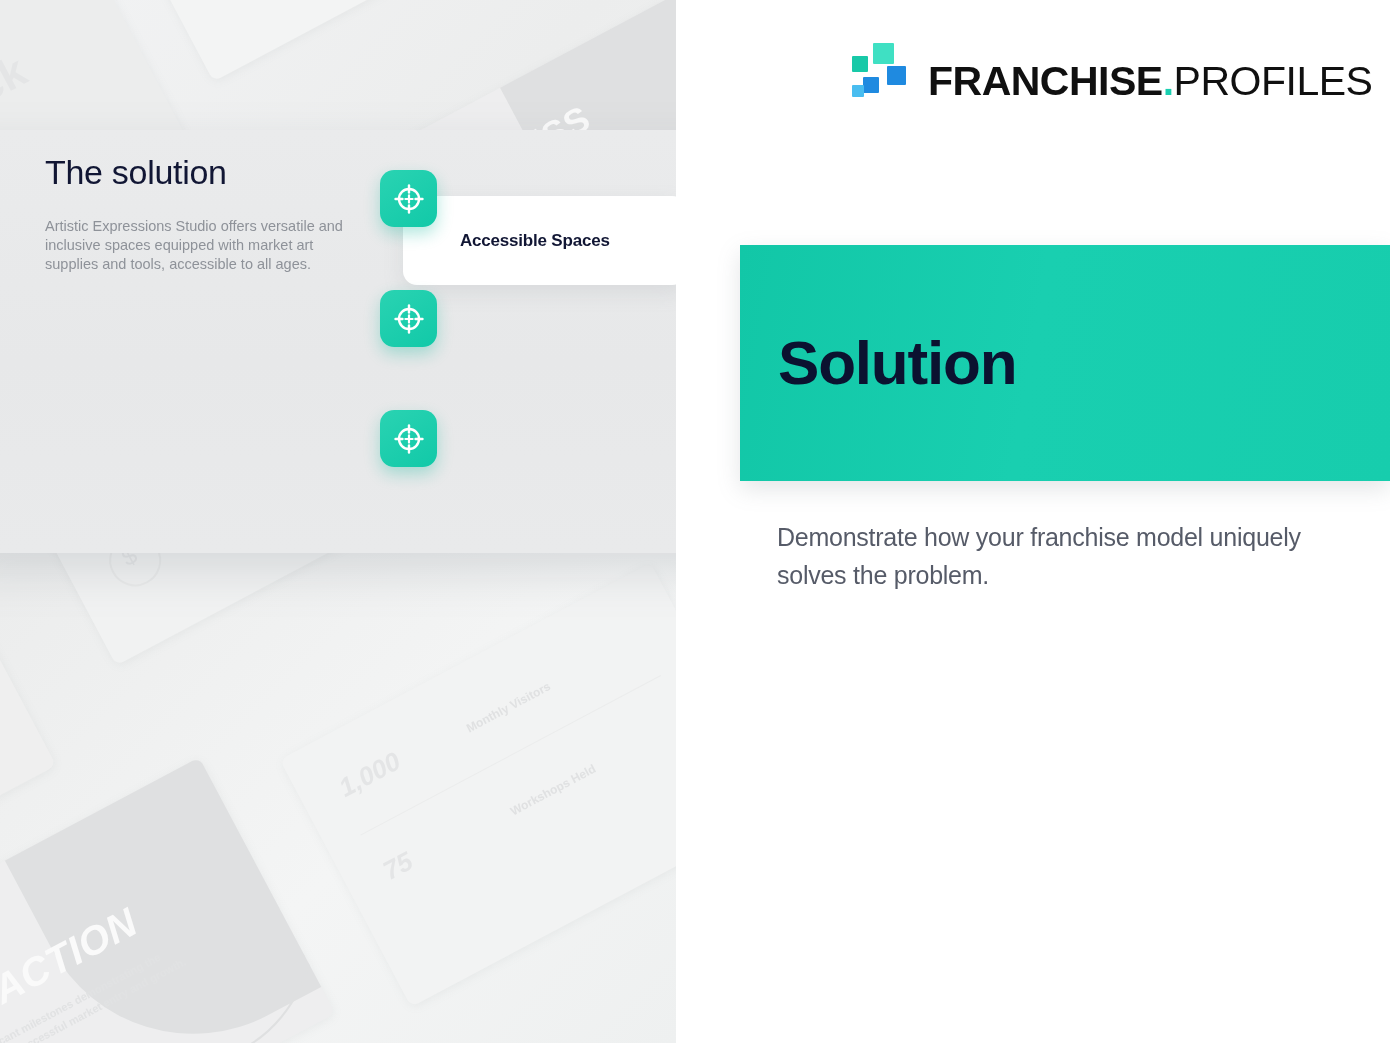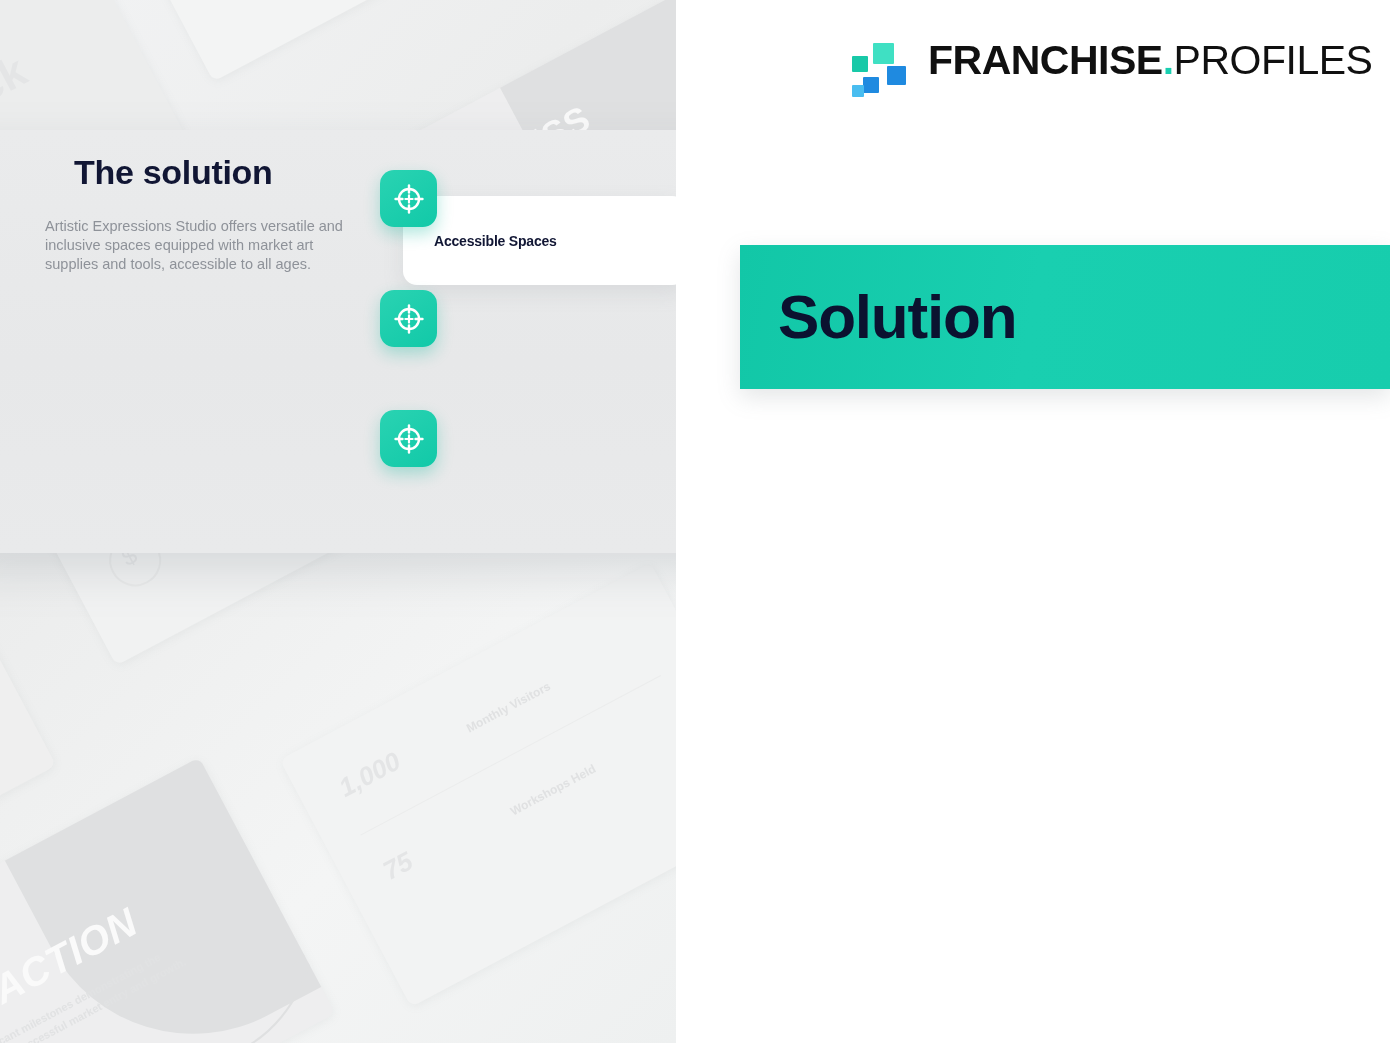--- a/index.html
+++ b/index.html
@@ -119,26 +119,25 @@
     box-shadow: 0 18px 46px rgba(120,128,136,0.22);
   }
   .slide-left {
     position: absolute;
     left: 45px;
     top: 155px;
     width: 330px;
   }
   .slide-title {
     font-size: 34px;
-    font-weight: 700;
+    font-weight: 400;
     color: #111634;
     letter-spacing: -0.3px;
     line-height: 1.05;
     margin-bottom: 26px;
-    margin-left: 29px;
   }
   .slide-desc {
     font-size: 14.5px;
     line-height: 1.32;
     color: #8e9299;
     font-weight: 500;
     max-width: 318px;
   }
 
   
@@ -158,22 +157,22 @@
     top: 26px;
     width: 283px;
     height: 89px;
     background: #ffffff;
     border-radius: 14px;
     box-shadow: 0 8px 20px rgba(140,147,155,0.17);
     display: flex;
     align-items: center;
   }
   .feature-label {
-    margin-left: 31px;
-    font-size: 14px;
+    margin-left: 57px;
+    font-size: 17px;
     font-weight: 800;
     color: #111634;
     letter-spacing: -0.2px;
     white-space: nowrap;
     text-align: center;
   }
   .feature-icon {
     position: absolute;
     left: 0; top: 0;
     width: 57px;
@@ -194,21 +193,21 @@
     left: 676px; top: 0;
     width: 714px; height: 1043px;
     background: #ffffff;
   }
 
   .logo {
     position: absolute;
     left: 174px;
     top: 40px;
     display: flex;
-    align-items: flex-start;
+    align-items: flex-end;
     height: 62px;
   }
   .logo-mark {
     position: relative;
     width: 62px;
     height: 62px;
     margin-right: 16px;
     flex: 0 0 62px;
   }
   .logo-mark i {
@@ -225,21 +224,21 @@
   }
   .logo-word .b { font-weight: 800; }
   .logo-word .dot { font-weight: 800; color: #19cfb0; }
   .logo-word .l { font-weight: 300; }
 
   .banner {
     position: absolute;
     left: 64px;
     top: 245px;
     width: 650px;
-    height: 144px;
+    height: 236px;
     background: linear-gradient(100deg, #12c7a7 0%, #19cfb0 45%, #17cdad 100%);
     box-shadow: 0 8px 22px rgba(120,128,136,0.20);
     display: flex;
     align-items: center;
   }
   .banner-title {
     margin-left: 38px;
     font-size: 62px;
     font-weight: 700;
     color: #0b1230;
@@ -393,17 +392,18 @@
       <span class="logo-word">
         <span class="b">FRANCHISE</span><span class="dot">.</span><span class="l">PROFILES</span>
       </span>
     </div>
 
     <div class="banner">
       <div class="banner-title">Solution</div>
     </div>
 
     <div class="body-copy">
+      <p>Demonstrate how your franchise model uniquely solves the problem.</p>
     </div>
 
   </div>
 
 </div>
 
 </body></html>

